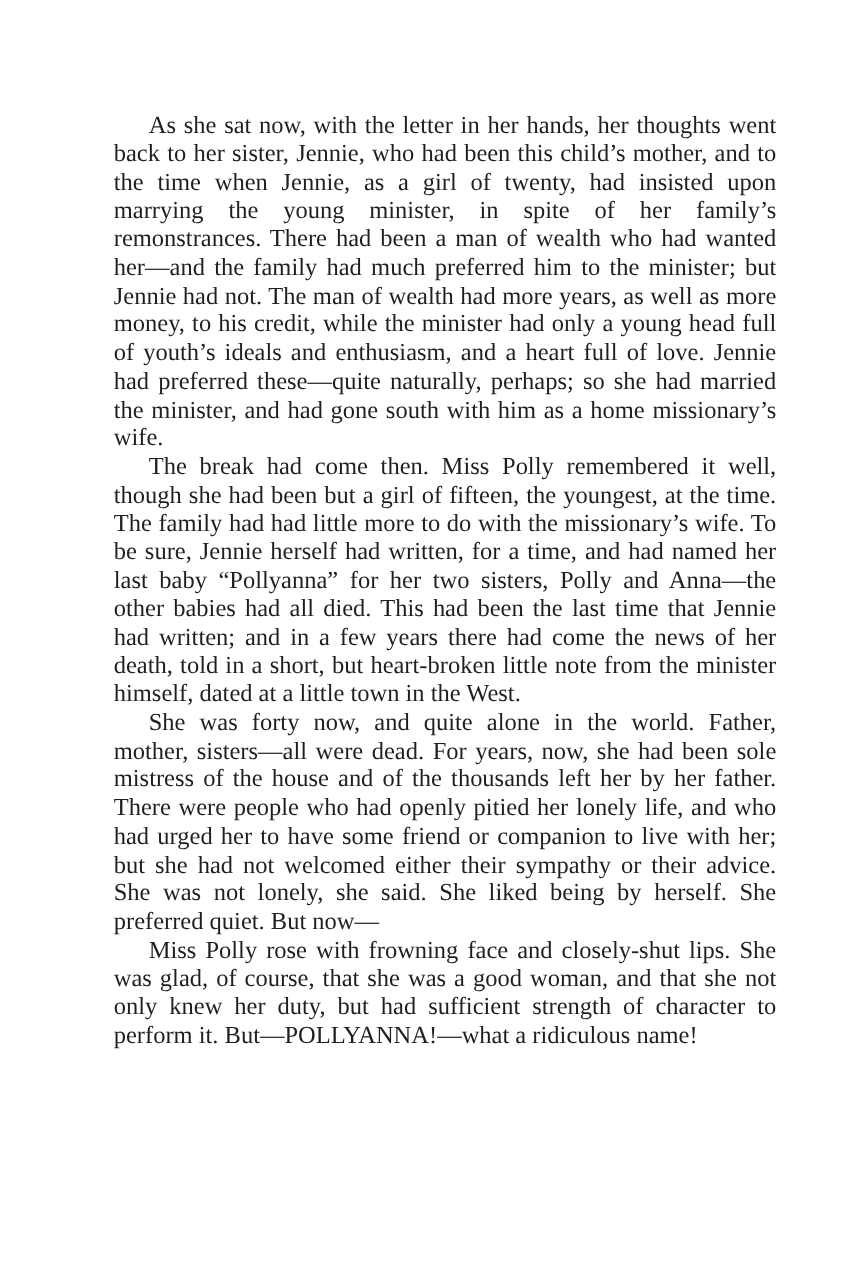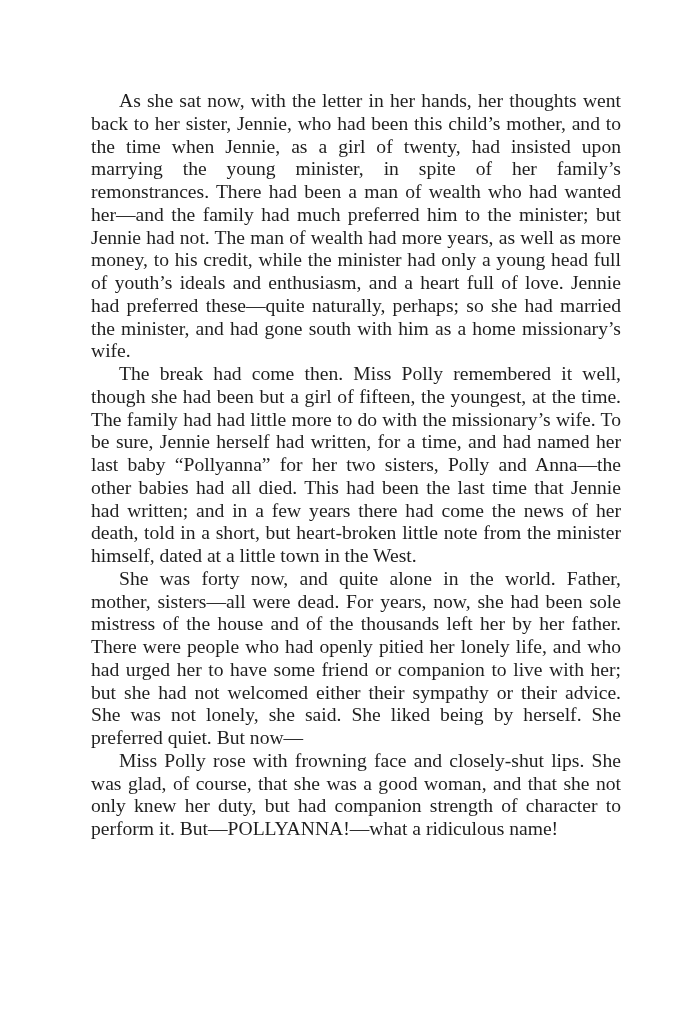--- a/index.html
+++ b/index.html
@@ -31,14 +31,14 @@
     text-indent: 28px;
   }
 </style>
 </head>
 <body>
 
 <div class="page">
   <p class="para">As she sat now, with the letter in her hands, her thoughts went back to her sister, Jennie, who had been this child’s mother, and to the time when Jennie, as a girl of twenty, had insisted upon marrying the young minister, in spite of her family’s remonstrances. There had been a man of wealth who had wanted her—and the family had much preferred him to the minister; but Jennie had not. The man of wealth had more years, as well as more money, to his credit, while the minister had only a young head full of youth’s ideals and enthusiasm, and a heart full of love. Jennie had preferred these—quite naturally, perhaps; so she had married the minister, and had gone south with him as a home missionary’s wife.</p>
   <p class="para">The break had come then. Miss Polly remembered it well, though she had been but a girl of fifteen, the youngest, at the time. The family had had little more to do with the missionary’s wife. To be sure, Jennie herself had written, for a time, and had named her last baby “Pollyanna” for her two sisters, Polly and Anna—the other babies had all died. This had been the last time that Jennie had written; and in a few years there had come the news of her death, told in a short, but heart-broken little note from the minister himself, dated at a little town in the West.</p>
   <p class="para">She was forty now, and quite alone in the world. Father, mother, sisters—all were dead. For years, now, she had been sole mistress of the house and of the thousands left her by her father. There were people who had openly pitied her lonely life, and who had urged her to have some friend or companion to live with her; but she had not welcomed either their sympathy or their advice. She was not lonely, she said. She liked being by herself. She preferred quiet. But now—</p>
-  <p class="para">Miss Polly rose with frowning face and closely-shut lips. She was glad, of course, that she was a good woman, and that she not only knew her duty, but had companion strength of character to perform it. But—POLLYANNA!—what a ridiculous name!</p>
+  <p class="para">Miss Polly rose with frowning face and closely-shut lips. She was glad, of course, that she was a good woman, and that she not only knew her duty, but had sufficient strength of character to perform it. But—POLLYANNA!—what a ridiculous name!</p>
 </div>
 
 </body></html>

